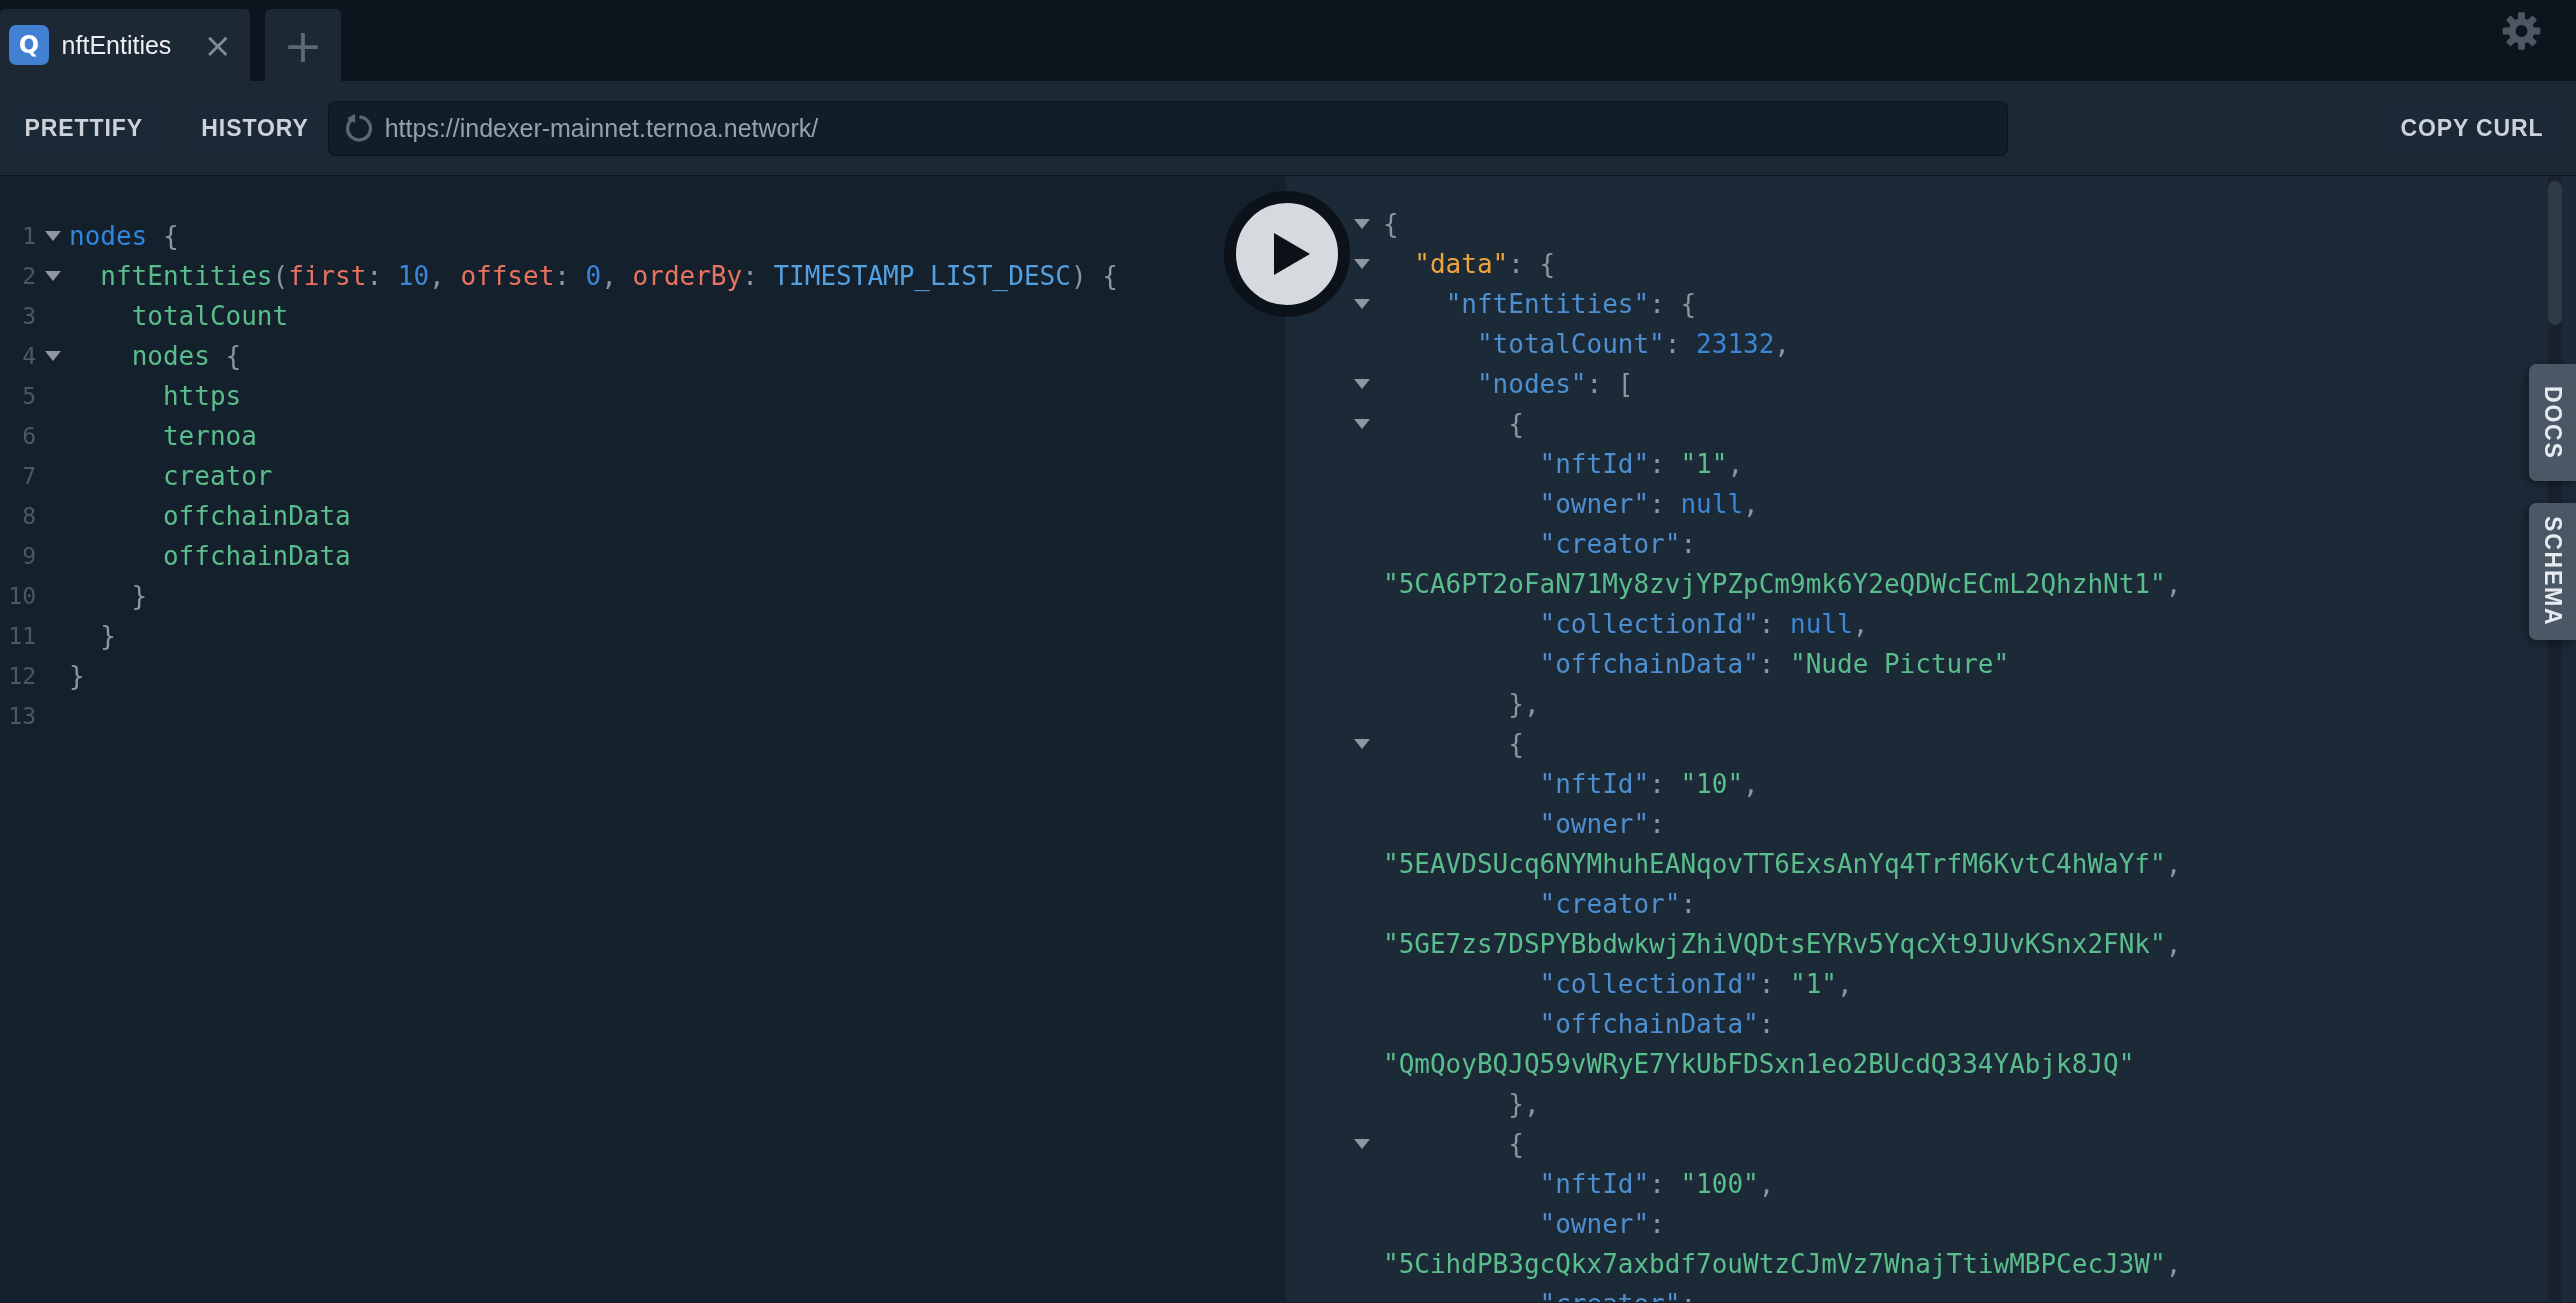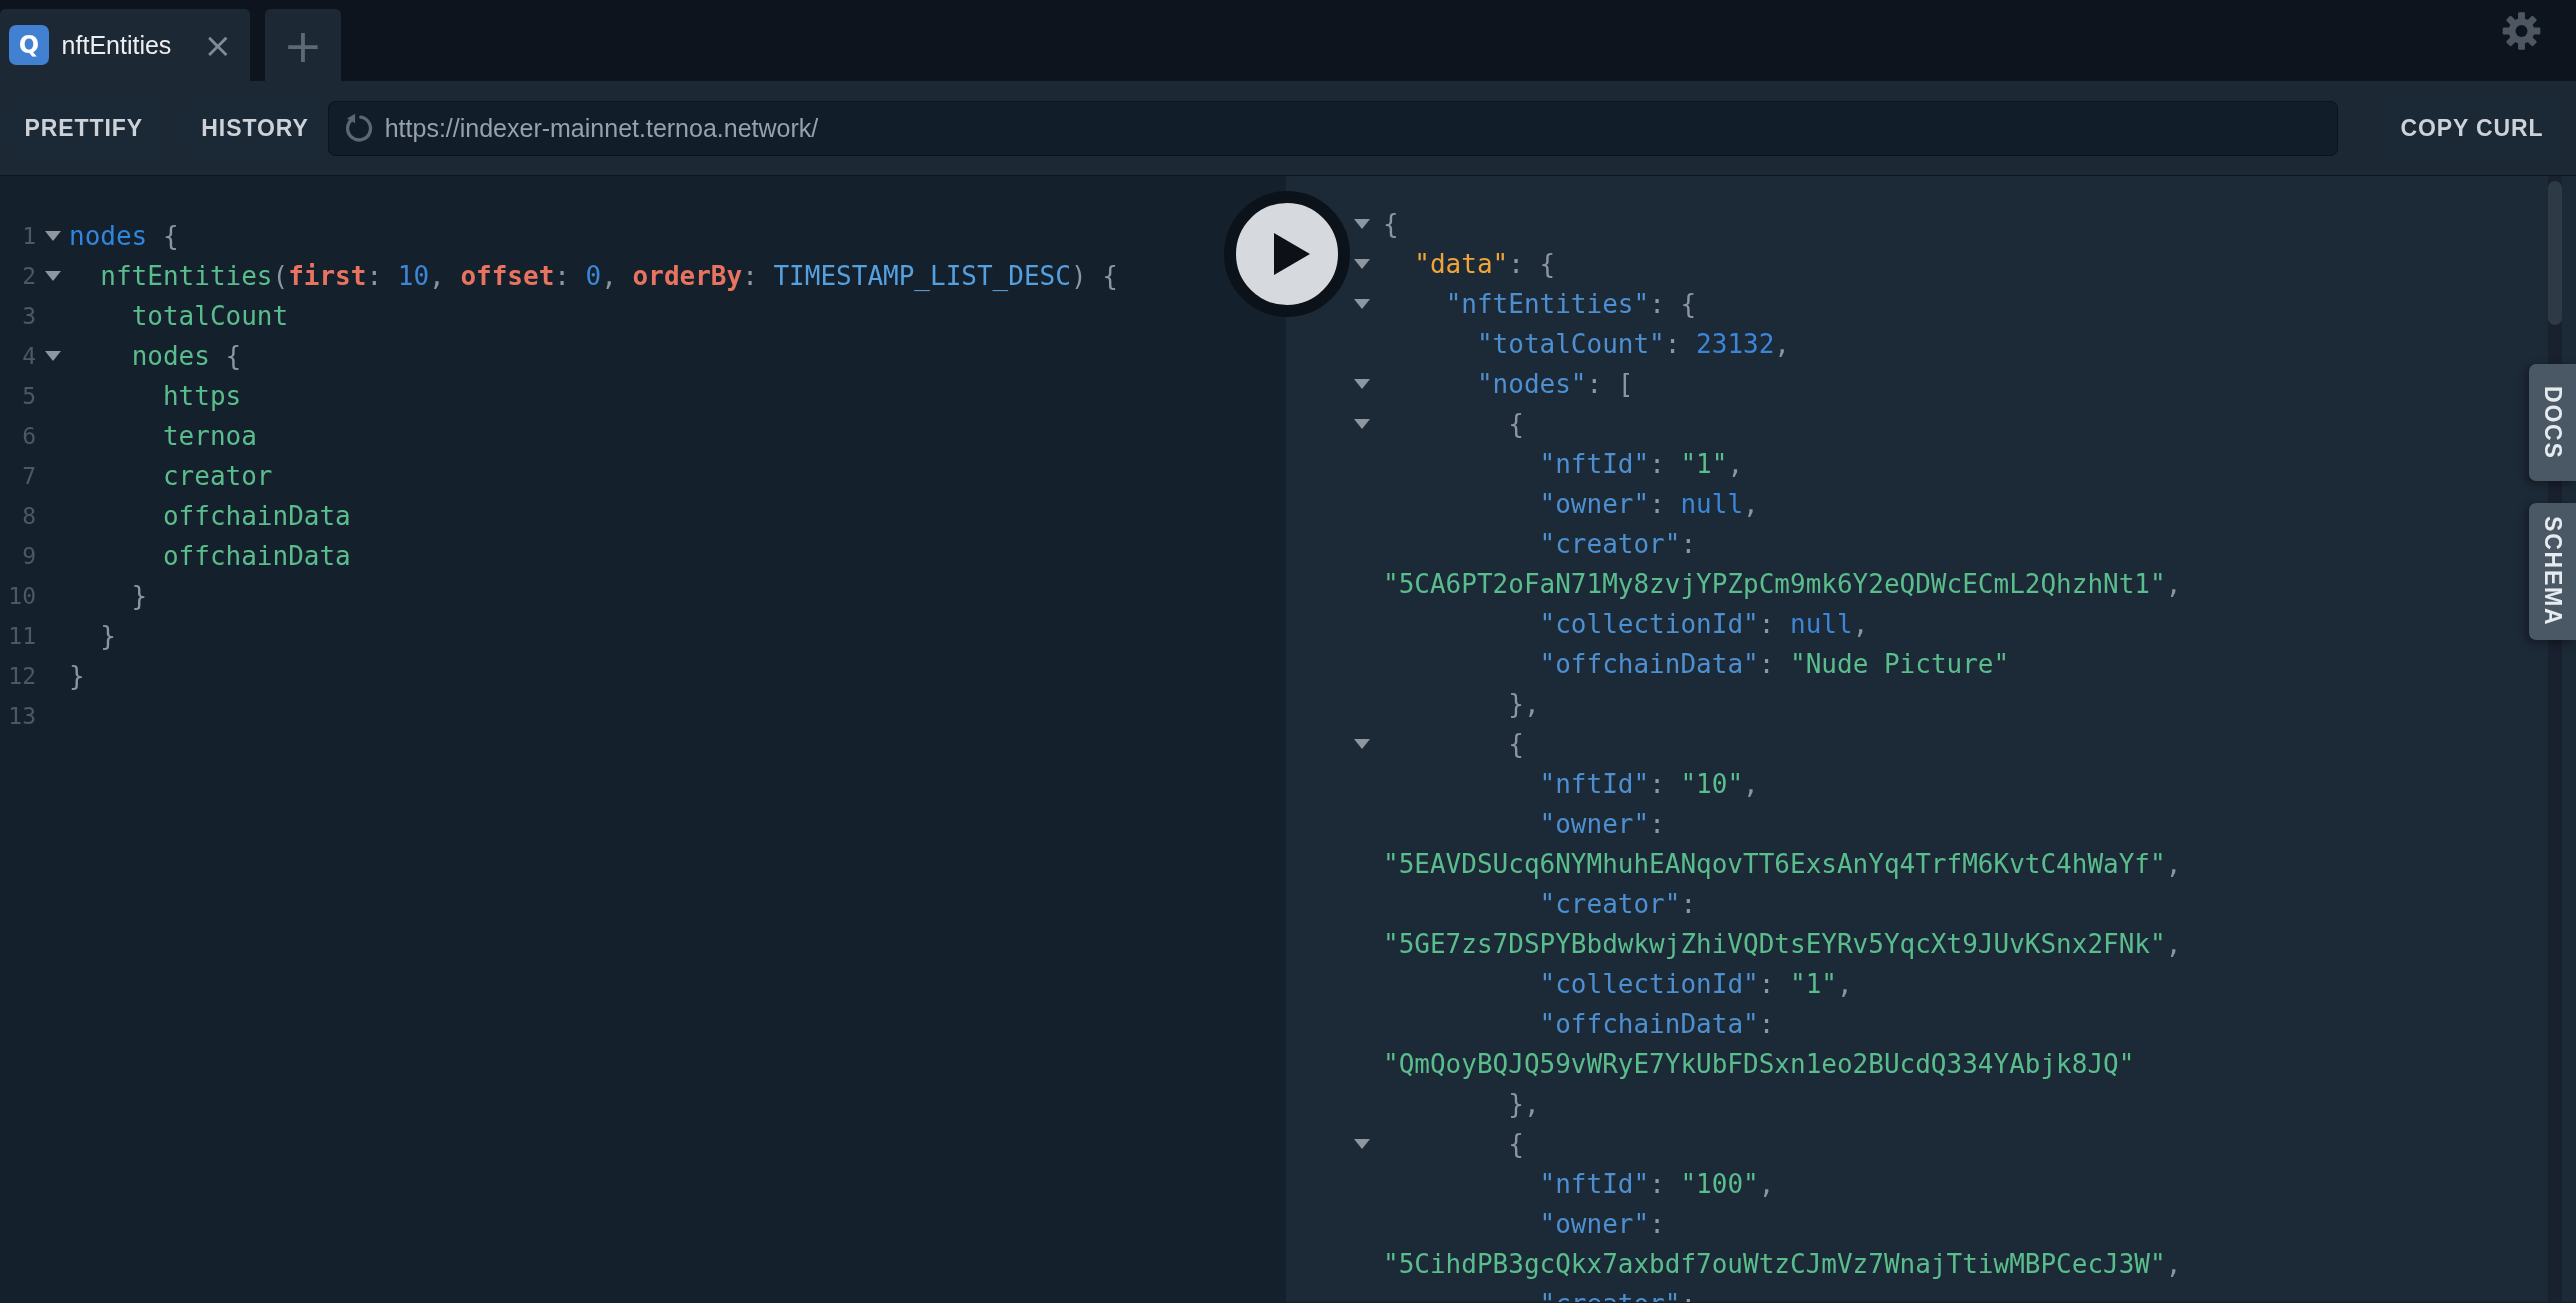--- a/index.html
+++ b/index.html
@@ -24,21 +24,21 @@
   
   .toolbar { position:relative; width:100%; height:95px; background:var(--panel_bg,#1d2835);
              border-bottom:1.8px solid #0c141f;padding-left:21px; }
   .tb-btn { position:absolute; top:20px; height:55px; background:var(--button_bg,#1b2836);
             border:none; border-radius:5.4px; color:#ccd2d8; font-weight:bold; font-size:23px;
             letter-spacing:0.9px; font-family:"Liberation Sans", sans-serif;
             display:flex; align-items:center; justify-content:center; }
   #btn-prettify { left:7.2px;  width:153px; }
   #btn-history  { left:183px; width:144px; }
   #btn-copycurl { left:2382px; width:180px; }
-  .urlbar { position:absolute; left:328px; top:20px; width:2010px; height:55px;
+  .urlbar { position:absolute; left:328px; top:20px; width:1680px; height:55px;
             background:var(--url_bg,#121d2a); border:0.9px solid #0b141f; border-radius:7.2px;
             display:flex; align-items:center; }
   .refresh { margin-left:14.4px; width:30.5px; height:30.5px; }
   .urlinput { flex:1; margin-left:10.8px; background:transparent; border:none; outline:none;
               color:var(--url_text,#97a1ab); font-size:25px; font-family:"Liberation Sans", sans-serif; }
 
   
   .main { position:relative; width:100%; height:1126px; }
   .editor { position:absolute; left:0; top:0; width:1286px; height:100%;
             background:var(--editor_bg,#15202d); padding-top:40px; overflow:hidden; }
@@ -50,21 +50,21 @@
   .ln   { width:36px; text-align:right; color:var(--linenum,#4d5865);
           font-family:"DejaVu Sans Mono", monospace; font-size:23px; }
   .fold { width:33px; display:flex; align-items:center; justify-content:center; }
   .rgut { width:97px; display:flex; align-items:center; justify-content:flex-end; padding-right:12.6px; }
   .tri  { width:0; height:0; border-left:8px solid transparent; border-right:8px solid transparent;
           border-top:10.8px solid var(--arrow,#8e969f); }
 
   
   .tk-kw  { color:var(--kw,#2e86dd); }
   .tk-fld { color:var(--fld,#5abd8c); }
-  .tk-attr{ color:var(--attr,#e8745f);font-weight:bold; }
+  .tk-attr{ color:var(--attr,#e8745f); }
   .tk-num { color:var(--num,#3c86d8); }
   .tk-enum{ color:var(--enum,#55a0df); }
   .tk-pun { color:var(--pun,#8d96a0); }
   .tk-key { color:var(--key,#4e8fd0); }
   .tk-str { color:var(--str,#5abd8c); }
   .tk-nul { color:var(--num,#3c86d8); }
   .tk-dat { color:var(--data_key,#efa43a); }
 
   
   .play { position:absolute; left:1224px; top:15.3px; width:126px; height:126px; border-radius:50%;

